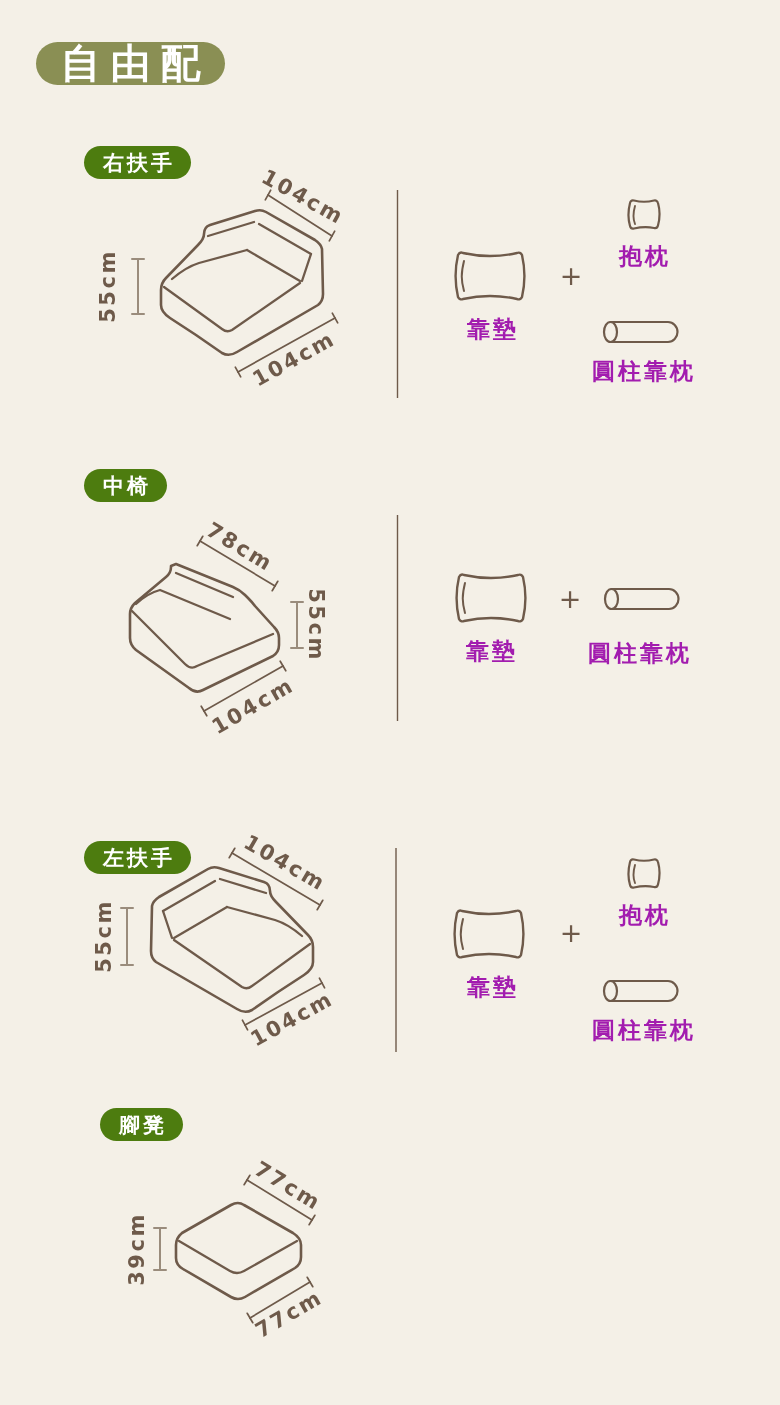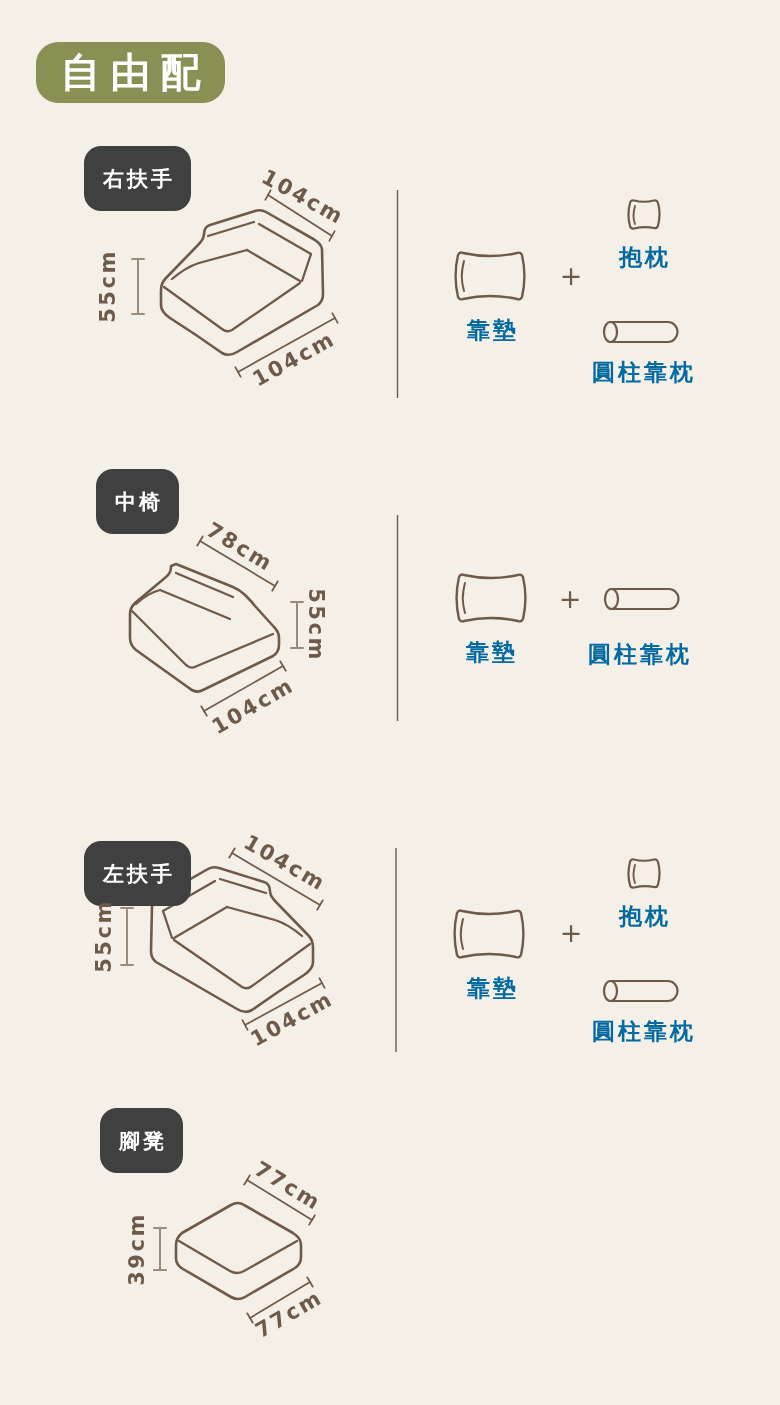--- a/index.html
+++ b/index.html
@@ -3,41 +3,41 @@
 <meta charset="utf-8">
 <style>
   html,body{margin:0;padding:0;background:#e8e4da;}
   .stage{
     position:relative;width:780px;height:1405px;margin:0 auto;
     background:#f4f0e7;overflow:hidden;
     font-family:"DejaVu Sans","Liberation Sans",sans-serif;
   }
   .svg-layer{position:absolute;left:0;top:0;pointer-events:none;}
   .badge-title{
-    position:absolute;left:36px;top:42px;width:189px;height:61px;
+    position:absolute;left:36px;top:42px;width:189px;height:43px;
     background:#8a8f54;border-radius:22px;color:#fff;
     font-size:40px;font-weight:bold;letter-spacing:10px;text-indent:10px;
     display:flex;align-items:center;justify-content:center;
   }
   .pill{
-    position:absolute;height:33px;border-radius:17px;background:#404040;
+    position:absolute;height:33px;border-radius:17px;background:#4d7c0f;
     color:#fff;font-size:21px;font-weight:bold;letter-spacing:3px;text-indent:3px;
-    display:inline-flex;align-items:center;justify-content:center;padding:16px 16px;
+    display:inline-flex;align-items:center;justify-content:center;padding:0 16px;
   }
   .pill.s1{left:84px;top:146px;}
-  .pill.s2{left:96px;top:469px;}
+  .pill.s2{left:84px;top:469px;}
   .pill.s3{left:84px;top:805px;margin-top:36px;}
   .pill.s4{left:100px;top:1108px;}
   .dim{
     position:absolute;width:120px;height:26px;line-height:26px;text-align:center;
     font-size:21px;font-weight:600;letter-spacing:2.5px;color:#6e5a4a;white-space:nowrap;
   }
   .acc-label{
     position:absolute;width:160px;height:28px;line-height:28px;text-align:center;
-    font-size:23px;font-weight:bold;letter-spacing:3px;color:#0369a1;white-space:nowrap;
+    font-size:23px;font-weight:bold;letter-spacing:3px;color:#a21caf;white-space:nowrap;font-family:Liberation Serif, serif;
   }
   .plus{
     position:absolute;width:30px;height:30px;line-height:30px;text-align:center;
     font-size:27px;font-weight:400;color:#6e5a4a;
   }
 </style>
 </head>
 <body>
 
 <div class="stage">

